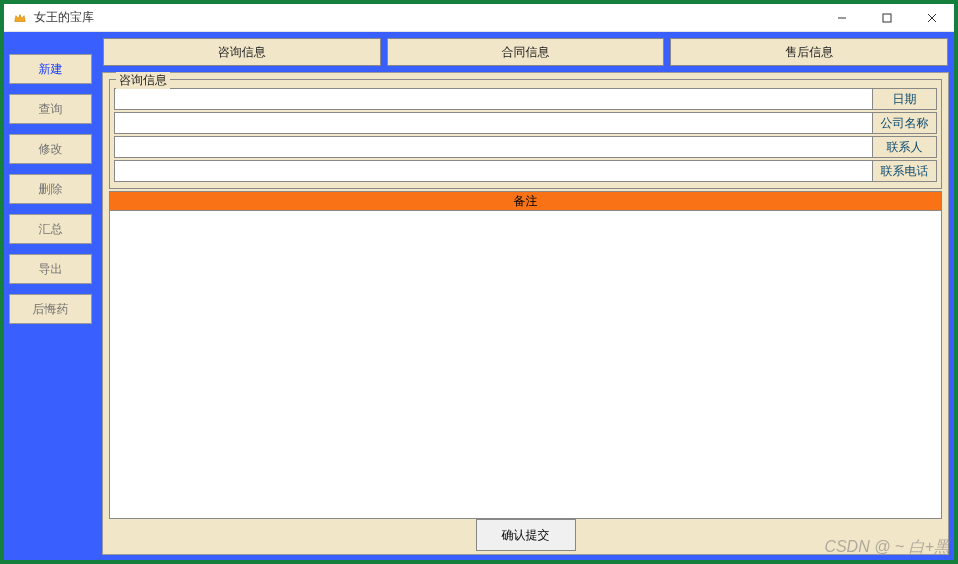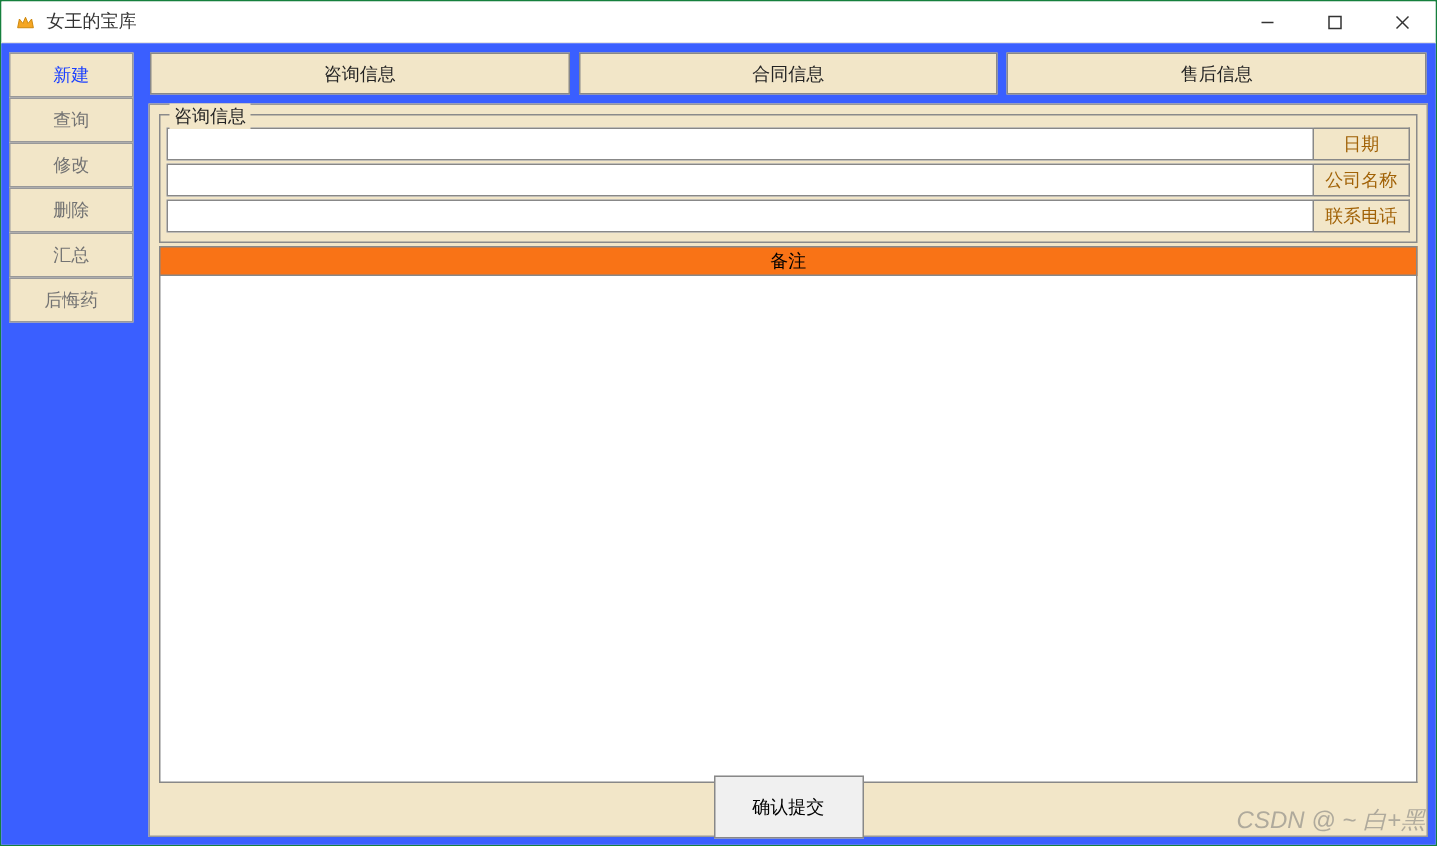--- a/index.html
+++ b/index.html
@@ -8,21 +8,21 @@
       font-size: 12px;
       background: #fff;
       width: 958px;
       height: 564px;
       overflow: hidden;
       position: relative;
     }
     .window {
       width: 958px;
       height: 564px;
-      border: 1px solid #15803d;
+      border: 4px solid #15803d;
       background: #f0f0f0;
       display: flex;
       flex-direction: column;
     }
     .titlebar {
       height: 28px;
       background: #fff;
       display: flex;
       align-items: center;
       border-bottom: 1px solid #e5e5e5;
@@ -43,23 +43,24 @@
     .client {
       flex: 1;
       display: flex;
       background: #f0f0f0;
     }
     
     .sidebar {
       width: 93px;
       background: #3a5fff;
       border: 2px solid #3a5fff;
-      padding: 4px 3px;
-      display: flex;
-      flex-direction: column;
+      padding: 20px 3px;
+      display: flex;
+      flex-direction: column;
+      gap: 10px;
     }
     .side-btn {
       height: 30px;
       background: #f2e6c8;
       border: 1px solid #999;
       display: flex;
       align-items: center;
       justify-content: center;
       color: #737373;
       cursor: pointer;
@@ -129,21 +130,21 @@
       padding: 0 4px;
     }
     .form-label {
       width: 64px;
       border: 1px solid #888;
       border-left: none;
       background: #f2e6c8;
       display: flex;
       align-items: center;
       justify-content: center;
-      color: #a16207;
+      color: #0c4a6e;
     }
     .remarks-header {
       margin: 2px 6px 0 6px;
       border: 1px solid #888;
       background: #f97316;
       height: 20px;
       display: flex;
       align-items: center;
       justify-content: center;
     }
@@ -157,21 +158,21 @@
     .footer {
       height: 32px;
       margin: 0 6px 3px 6px;
       display: flex;
       align-items: center;
       justify-content: center;
       background: #f2e6c8;
     }
     .submit-btn {
       width: 100px;
-      height: 42px;
+      height: 32px;
       background: #f0f0f0;
       border: 1px solid #888;
       display: flex;
       align-items: center;
       justify-content: center;
       cursor: pointer;
     }
     .watermark {
       position: absolute;
       right: 8px;
@@ -225,20 +226,23 @@
       <div class="side-btn">
           <span>修改</span>
         </div>
       <div class="side-btn">
           <span>删除</span>
         </div>
       <div class="side-btn">
           <span>汇总</span>
         </div>
       <div class="side-btn">
+          <span>导出</span>
+        </div>
+      <div class="side-btn">
           <span>后悔药</span>
         </div>
     </div>
 
     <div class="main">
       <div class="tabrow">
         <div class="tab-btn">
             <span>咨询信息</span>
           </div>
         <div class="tab-btn">
@@ -255,20 +259,24 @@
           <div class="form-row">
             <input class="form-input" value="" style="">
             <div class="form-label">日期</div>
           </div>
           <div class="form-row">
             <input class="form-input" value="" style="">
             <div class="form-label">公司名称</div>
           </div>
           <div class="form-row">
             <input class="form-input" value="" style="">
+            <div class="form-label">联系人</div>
+          </div>
+          <div class="form-row">
+            <input class="form-input" value="" style="">
             <div class="form-label">联系电话</div>
           </div>
         </div>
 
         <div class="remarks-header">
           <span>备注</span>
         </div>
         <div class="remarks-body"></div>
 
         <div class="footer">

